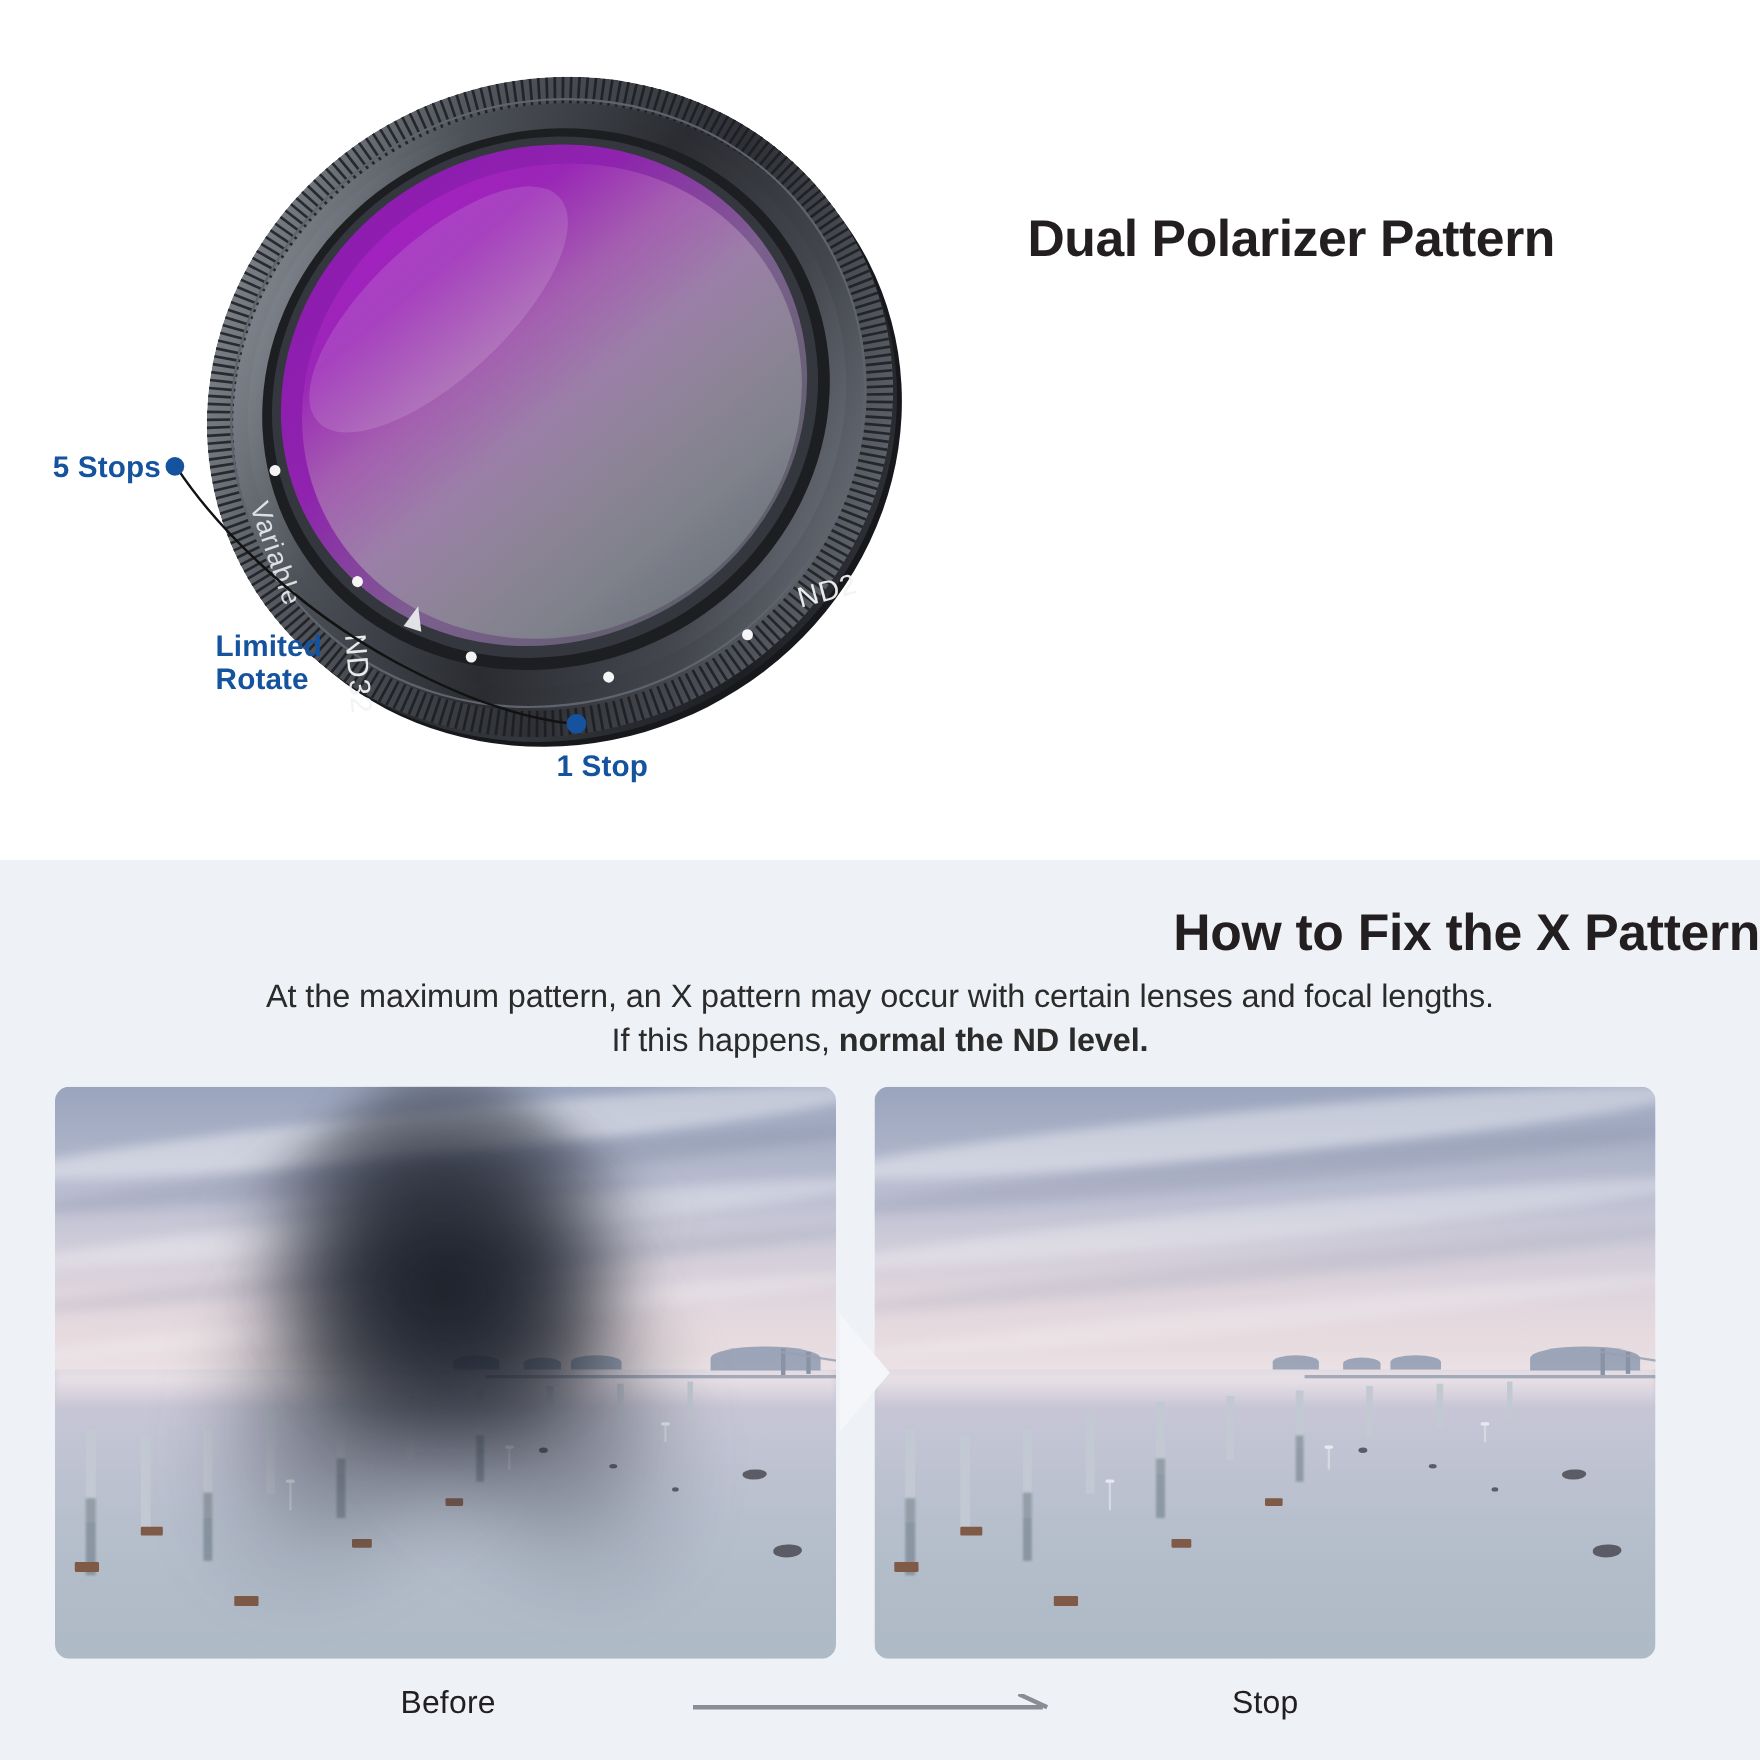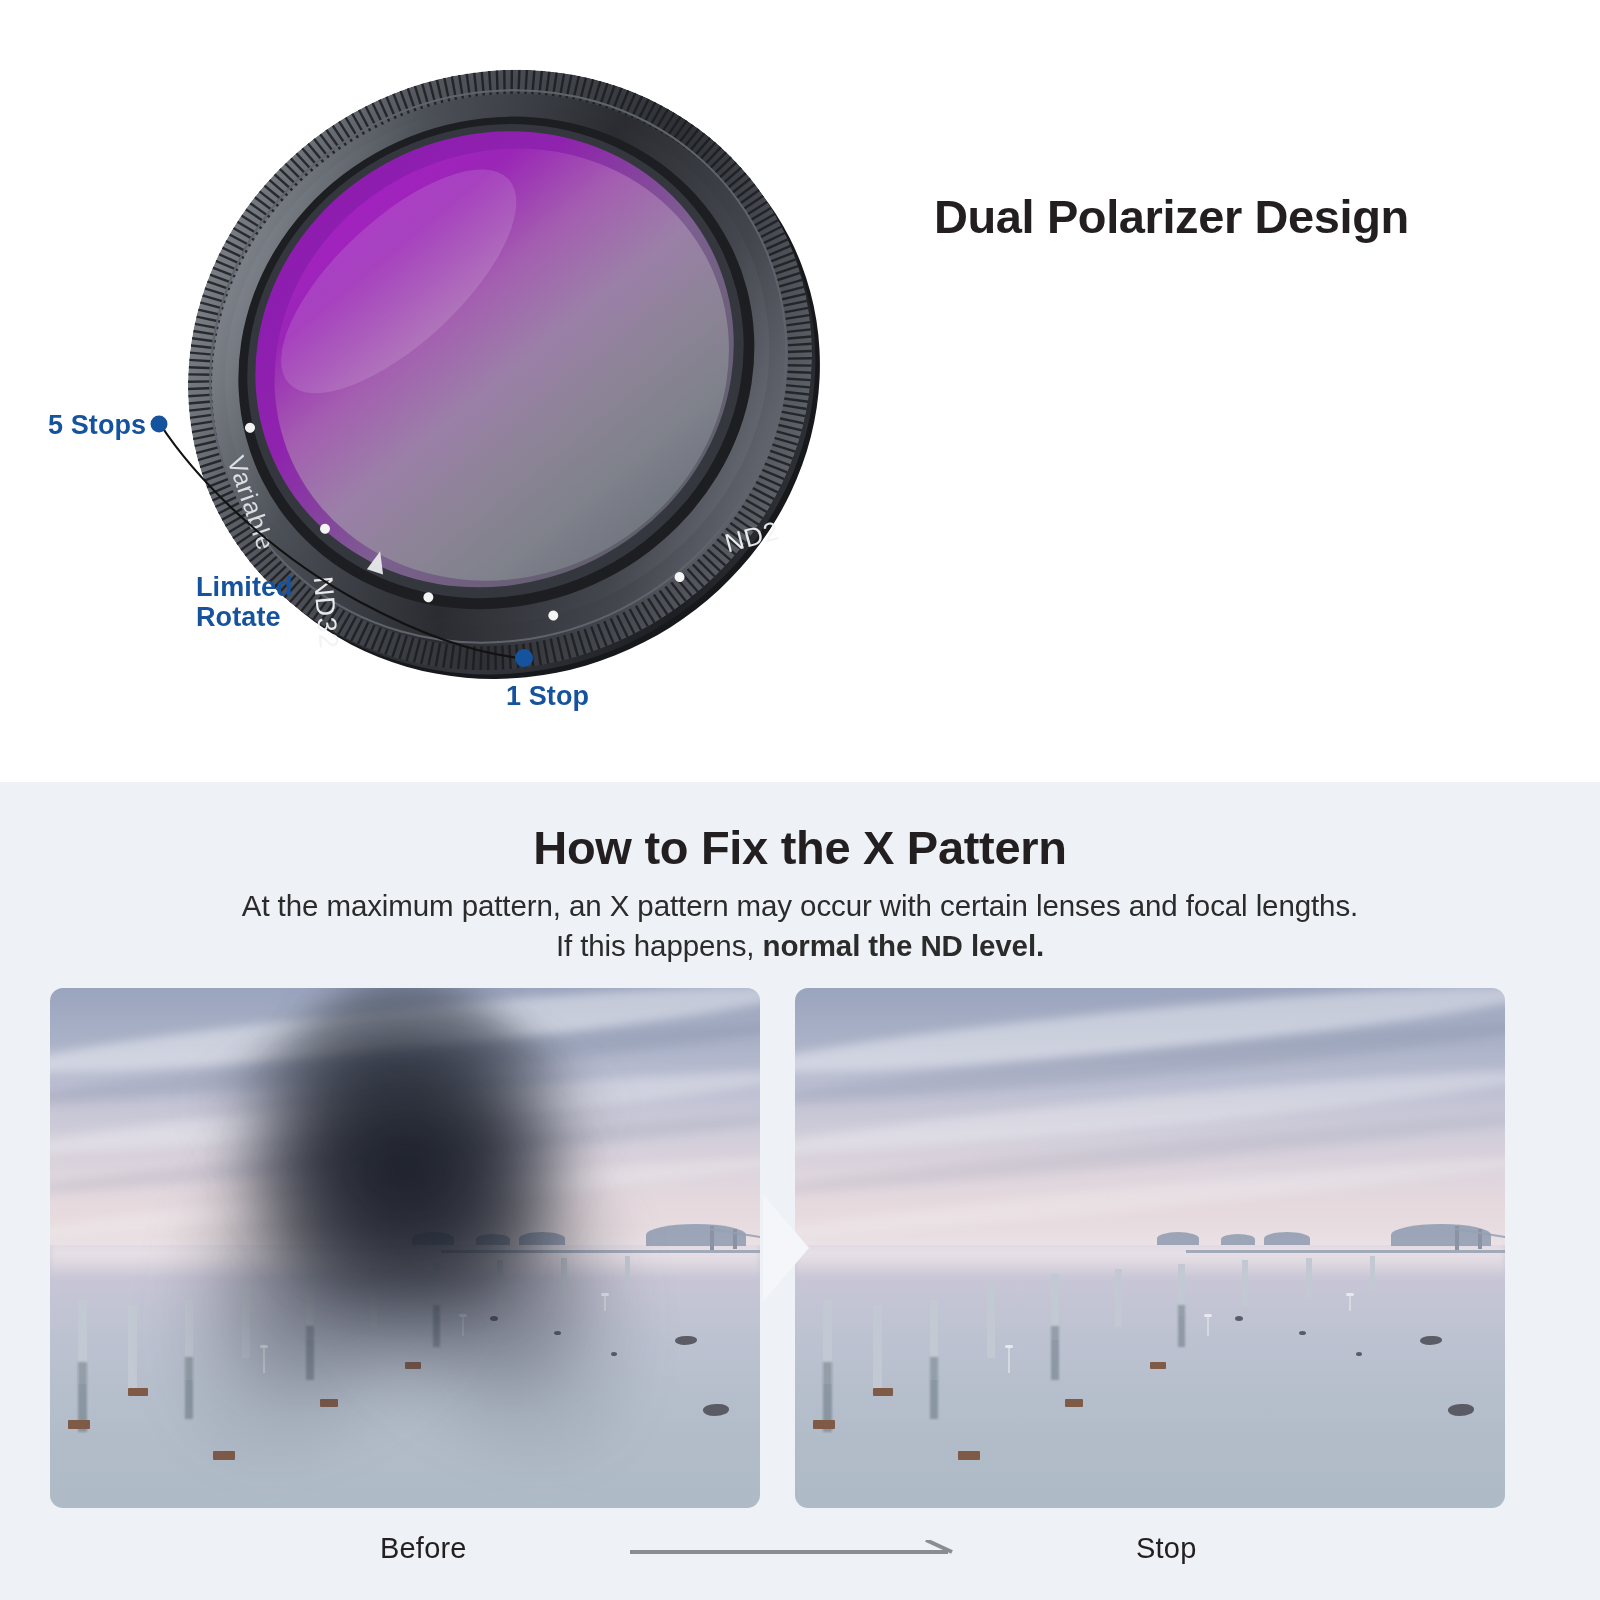--- a/index.html
+++ b/index.html
@@ -52,21 +52,21 @@
     font-size:29.5px; line-height:1.32; color:#2b2b2b;
     letter-spacing:-.1px;
   }
 
   
   #bottom-section {
     position:absolute; left:0; top:782px; width:1600px; height:818px;
     background:#eef1f6;
   }
   #fix-title {
-    position:absolute; left:0; top:38px; width:1600px; text-align:center;
+    position:absolute; left:0; top:38px; width:1600px; text-align:right;
     font-size:47px; font-weight:bold; color:#231f20; letter-spacing:-.3px;
   }
   #fix-sub {
     position:absolute; left:0; top:104px; width:1600px; text-align:center;
     font-size:29.5px; line-height:1.34; color:#2b2b2b; letter-spacing:-.1px;
   }
   #fix-sub b { font-weight:bold; }
 
   
   .photo {
@@ -174,21 +174,21 @@
   
   #chevron {
     position:absolute; left:763px; top:412px;
     width:46px; height:108px;
     z-index:5;
   }
 
   
   .ba-label {
     position:absolute; top:750px;
-    font-size:29px; color:#231f20; letter-spacing:.2px;margin-left:16px;
+    font-size:29px; color:#231f20; letter-spacing:.2px;
   }
   #label-before { left:364px; }
   #label-after  { left:1120px; }
   #ba-arrow { position:absolute; left:630px; top:758px; width:330px; height:20px; }
 </style>
 </head>
 <body>
 
 <div id="page">
 
@@ -544,21 +544,21 @@
       <circle cx="159" cy="424" r="8.5" fill="#15539e"></circle>
       <circle cx="524" cy="658" r="9" fill="#15539e"></circle>
     </svg>
 
     <div class="anno-label" id="label-5stops">5 Stops</div>
     <div class="anno-label" id="label-limited">Limited
 Rotate</div>
     <div class="anno-label" id="label-1stop">1 Stop</div>
 
     <div id="copy-col">
-      <div id="copy-title">Dual Polarizer Design</div>
+      <div id="copy-title">Dual Polarizer Pattern</div>
     </div>
   </div>
 
   <div id="bottom-section">
 
     <div id="fix-title">How to Fix the X Pattern</div>
 
     <div id="fix-sub">
       <span>At the maximum pattern, an X pattern may occur with certain lenses and focal lengths.</span><br>
       <span>If this happens, </span><b>normal the ND level.</b>

